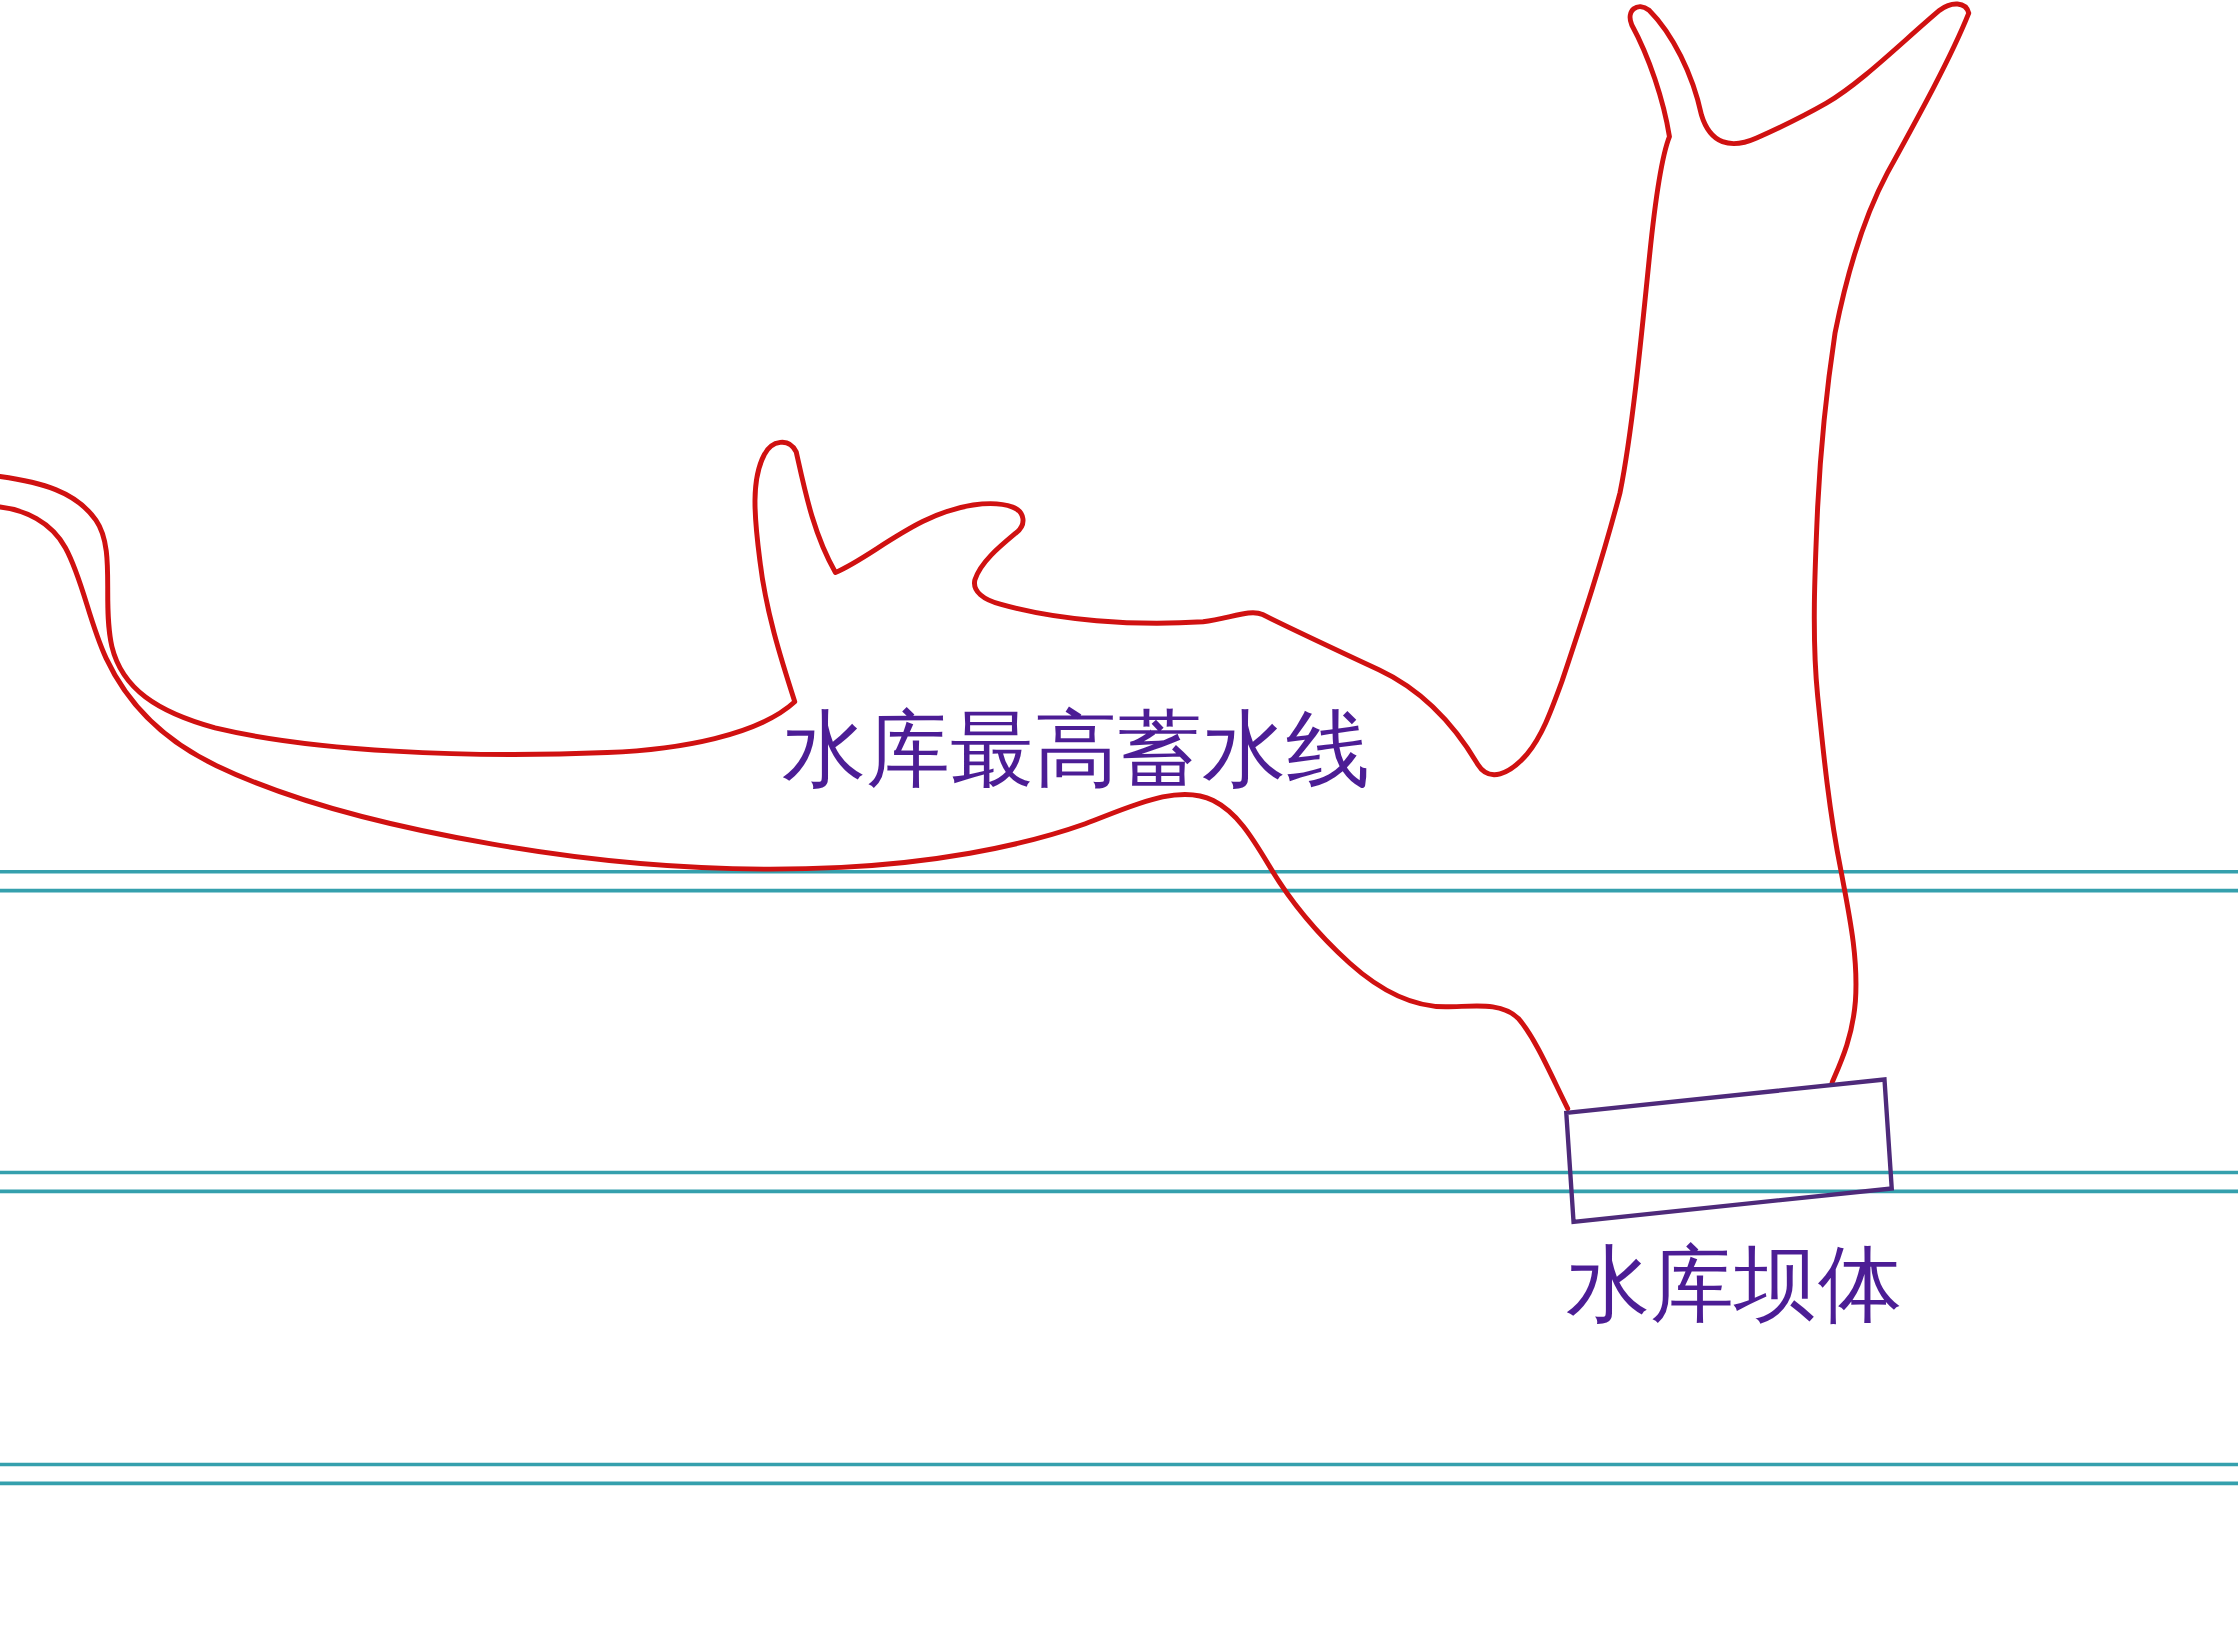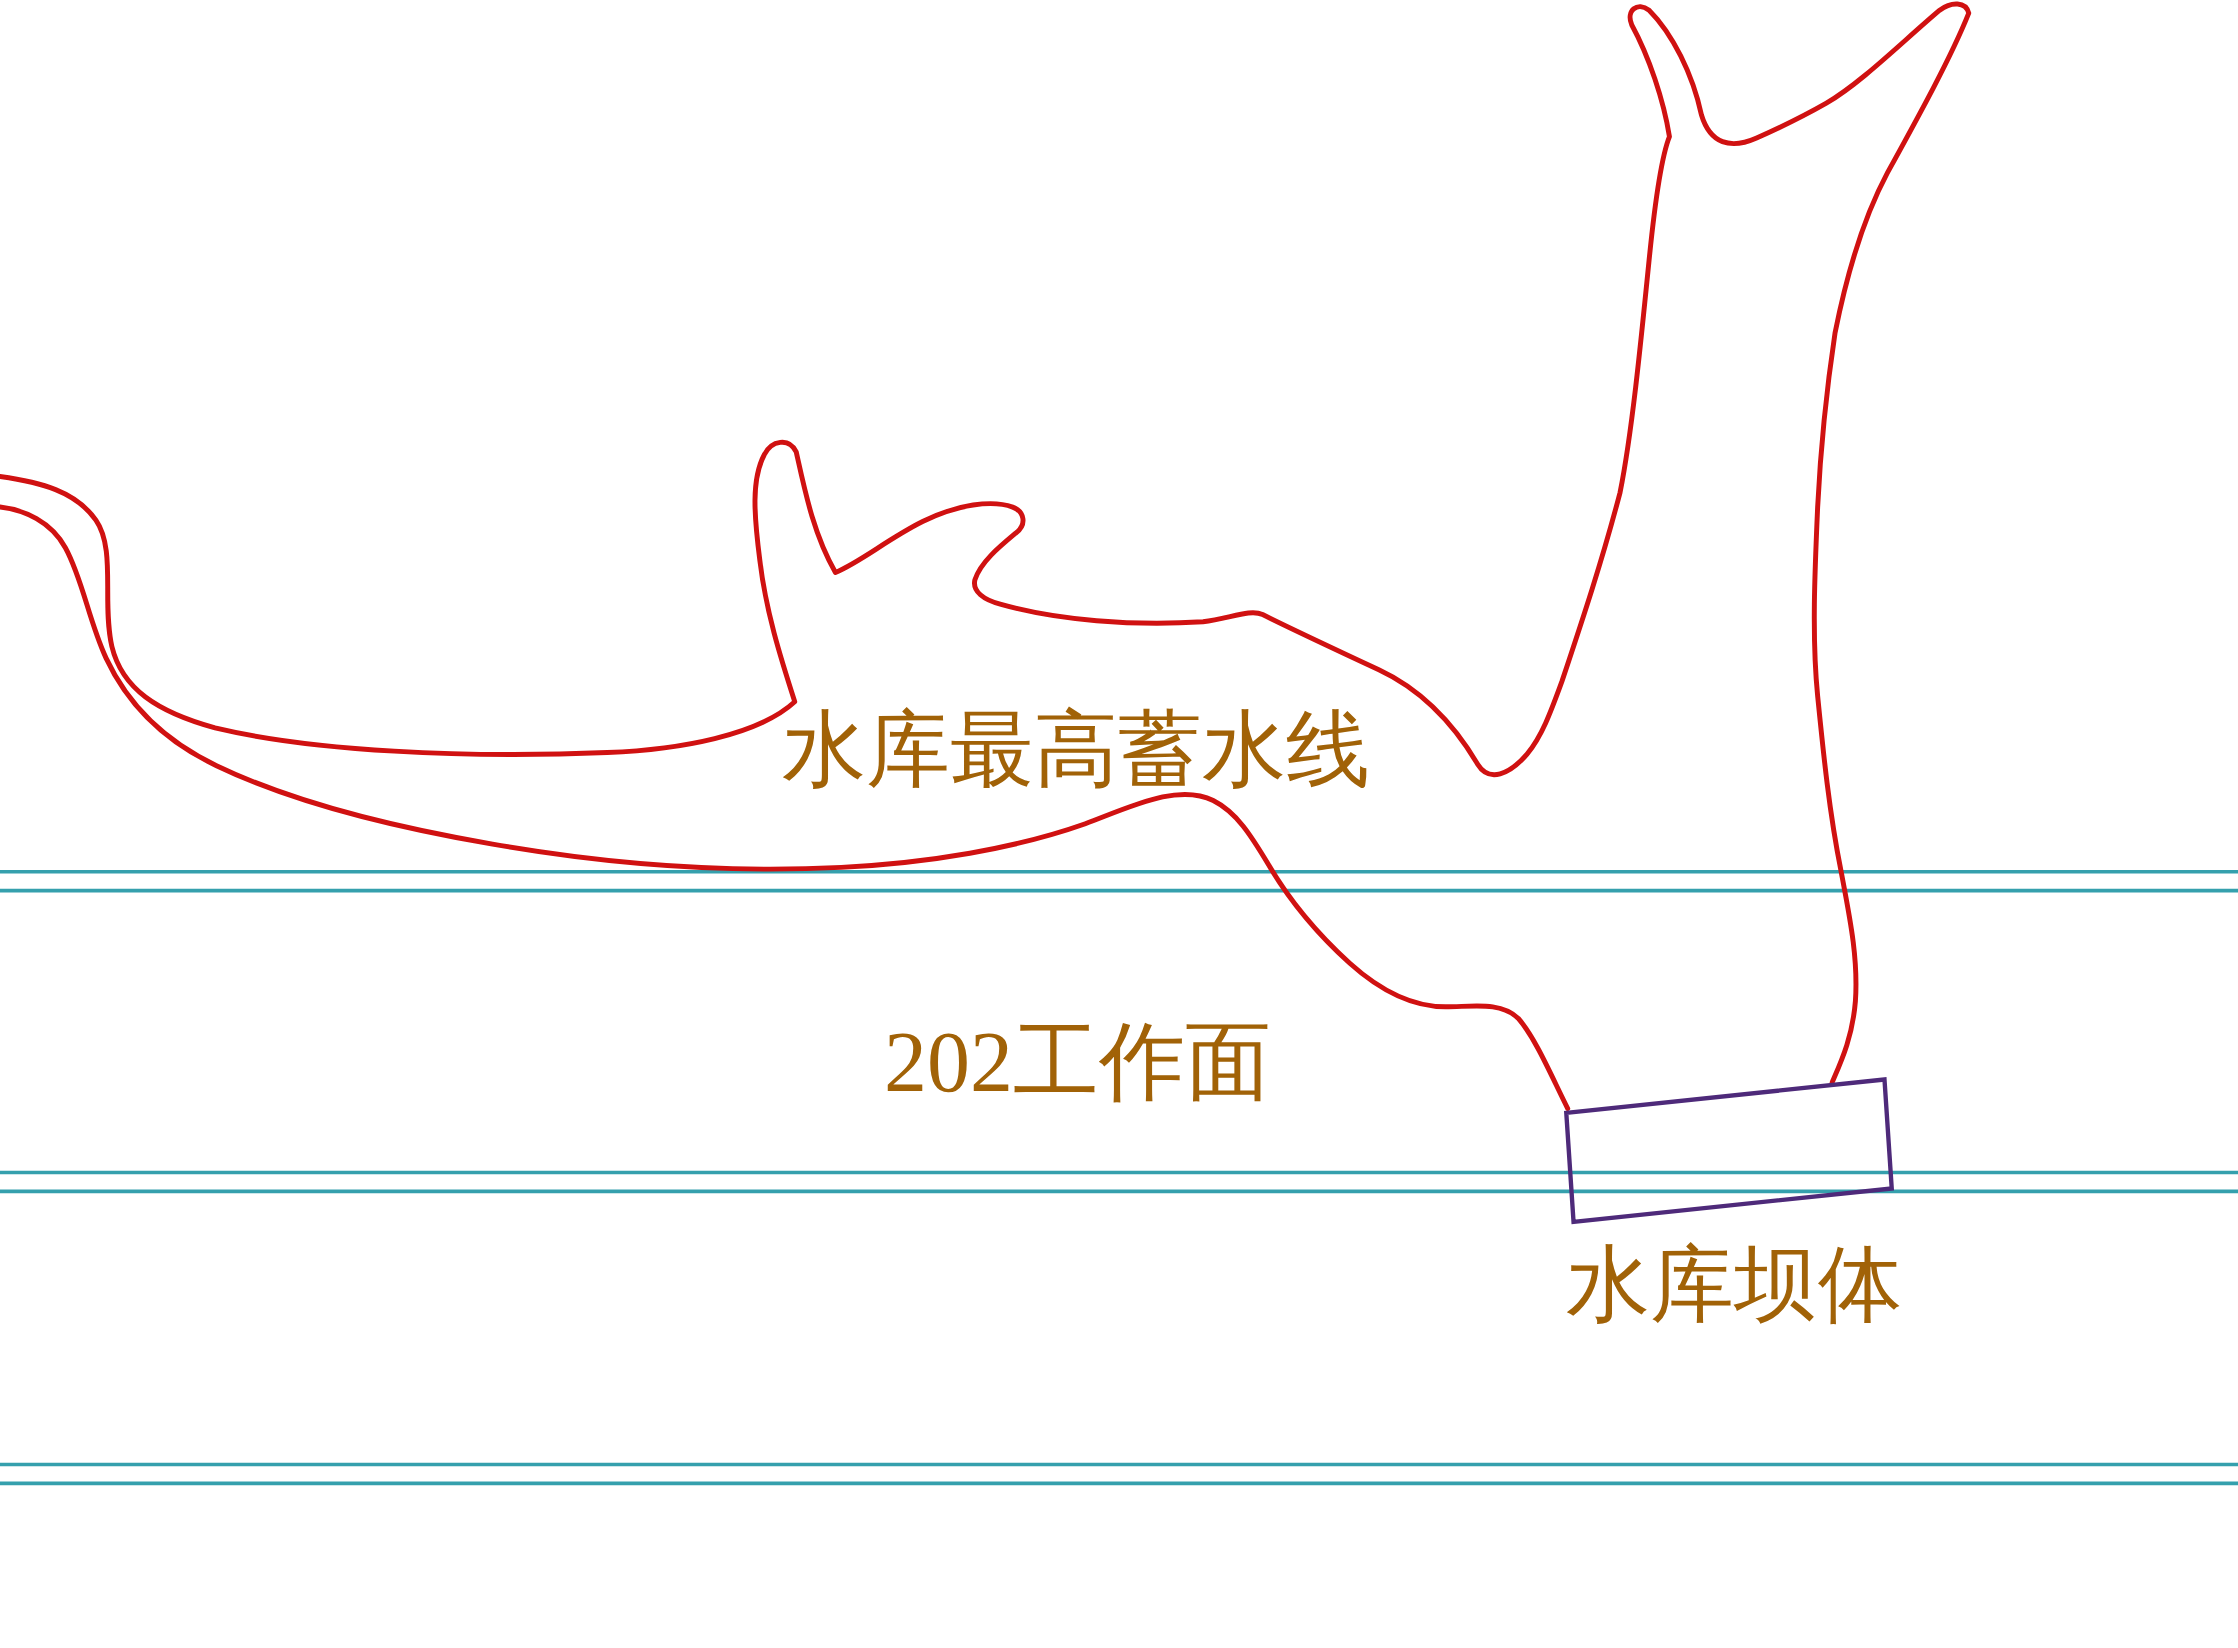--- a/index.html
+++ b/index.html
@@ -18,21 +18,21 @@
   .diagram-svg {
     position: absolute;
     left: 0;
     top: 0;
     width: 100%;
     height: 100%;
     display: block;
   }
   .label {
     position: absolute;
-    color: #a16207;
+    color: #4c1d95;
     font-family: "Liberation Serif", "DejaVu Serif", serif;
     white-space: nowrap;
     line-height: 1.1;
   }
   .label-big {
     font-size: 84px;
   }
   .label-face {
     font-size: 86px;
   }
@@ -110,20 +110,19 @@
              C 111 509, 87 483, 73 453
              C 61 427, 57 399, 45 377
              C 35 359, 17 351, 0 349" stroke="#d01111"></path>
 
     <polygon points="1078,766 1297,743 1302,818 1083,841" fill="none" stroke-width="3" stroke="#4e2a7a"></polygon>
   </svg>
 
   <div class="label label-big lbl-maxline">水库最高蓄水线</div>
 
 
-  <div class="label label-face lbl-202">202工作面</div>
 
 
   <div class="label label-big lbl-dam">水库坝体</div>
 
 
 </div>
 
 
 </body></html>

